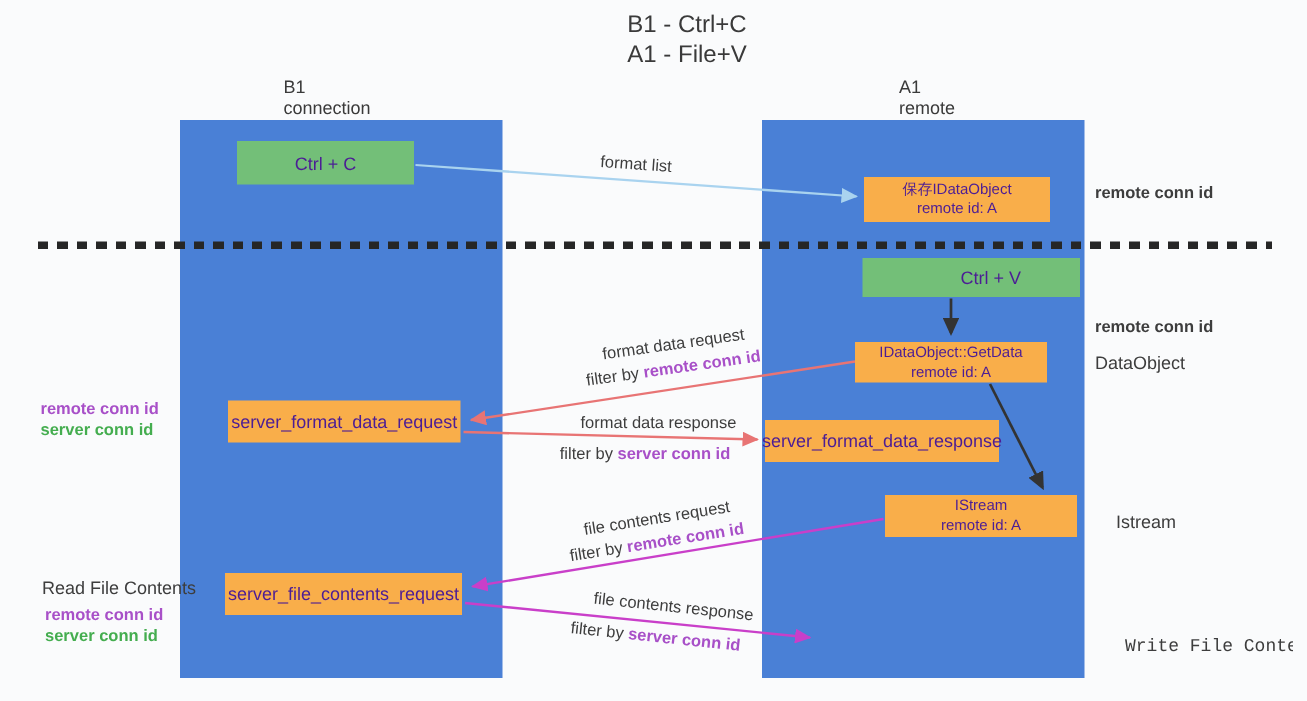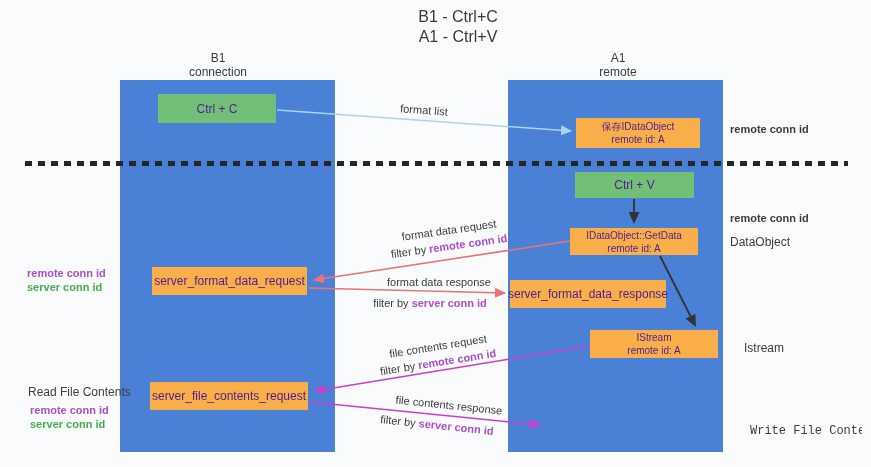--- a/index.html
+++ b/index.html
@@ -5,21 +5,21 @@
   html,body{margin:0;padding:0;}
   body{
     background:var(--bg,#fafbfc);
     font-family:"Liberation Sans", sans-serif;
     color:var(--text-dark,#3d3d3d);
   }
   .canvas{position:relative;width:862px;height:467px;overflow:hidden;background:var(--bg,#fafbfc);}
   .title{position:absolute;left:458px;top:7px;transform:translateX(-50%);
     font-size:16px;line-height:20px;text-align:center;color:#3a3a3a;white-space:nowrap;}
   .col-header{position:absolute;transform:translateX(-50%);font-size:12px;line-height:14px;
-    text-align:center;color:#3a3a3a;white-space:nowrap;}
+    text-align:left;color:#3a3a3a;white-space:nowrap;}
   .column{position:absolute;top:80px;width:215px;height:372px;background:var(--column-blue,#4a80d6);}
   .dashed{position:absolute;left:25px;top:161px;width:823px;height:5px;
     background:repeating-linear-gradient(90deg,var(--dash-black,#262626) 0 7px,transparent 7px 13px);}
   .box{position:absolute;display:flex;flex-direction:column;align-items:center;justify-content:center;
     color:#4c1d95;text-align:center;white-space:nowrap;}
   .box.green{background:var(--box-green,#73bf78);font-size:12px;}
   .box.orange{background:var(--box-orange,#f9ae4a);}
   .box.wide{font-size:12px;}
   .box .l1,.box .l2{font-size:10px;line-height:13px;}
   .alabel{position:absolute;font-size:11px;white-space:nowrap;color:#3d3d3d;
@@ -33,21 +33,21 @@
   svg.overlay{position:absolute;left:0;top:0;pointer-events:none;}
   .filter-prefix{margin-right:3px;}
 </style>
 </head>
 <body>
 
 <div class="canvas">
 
   <div class="title">
     <div>B1 - Ctrl+C</div>
-    <div>A1 - Ctrl+V</div>
+    <div>A1 - File+V</div>
   </div>
 
   <div class="col-header" style="left:218px;top:51px;">
     <div>B1</div>
     <div>connection</div>
   </div>
   <div class="col-header" style="left:618px;top:51px;">
     <div>A1</div>
     <div>remote</div>
   </div>
@@ -83,21 +83,21 @@
 
   <div class="box green" style="left:158px;top:94px;width:118px;height:29px;">
     <span>Ctrl + C</span>
   </div>
 
   <div class="box orange" style="left:576px;top:118px;width:124px;height:30px;">
     <span class="l1">保存IDataObject</span>
     <span class="l2">remote id: A</span>
   </div>
 
-  <div class="box green" style="left:575px;top:172px;width:119px;height:26px;">
+  <div class="box green" style="left:575px;top:172px;width:119px;height:26px;padding-left:26px;">
     <span>Ctrl + V</span>
   </div>
 
   <div class="box orange" style="left:570px;top:228px;width:128px;height:27px;">
     <span class="l1">IDataObject::GetData</span>
     <span class="l2">remote id: A</span>
   </div>
 
   <div class="box orange wide" style="left:152px;top:267px;width:155px;height:28px;">
     <span>server_format_data_request</span>

